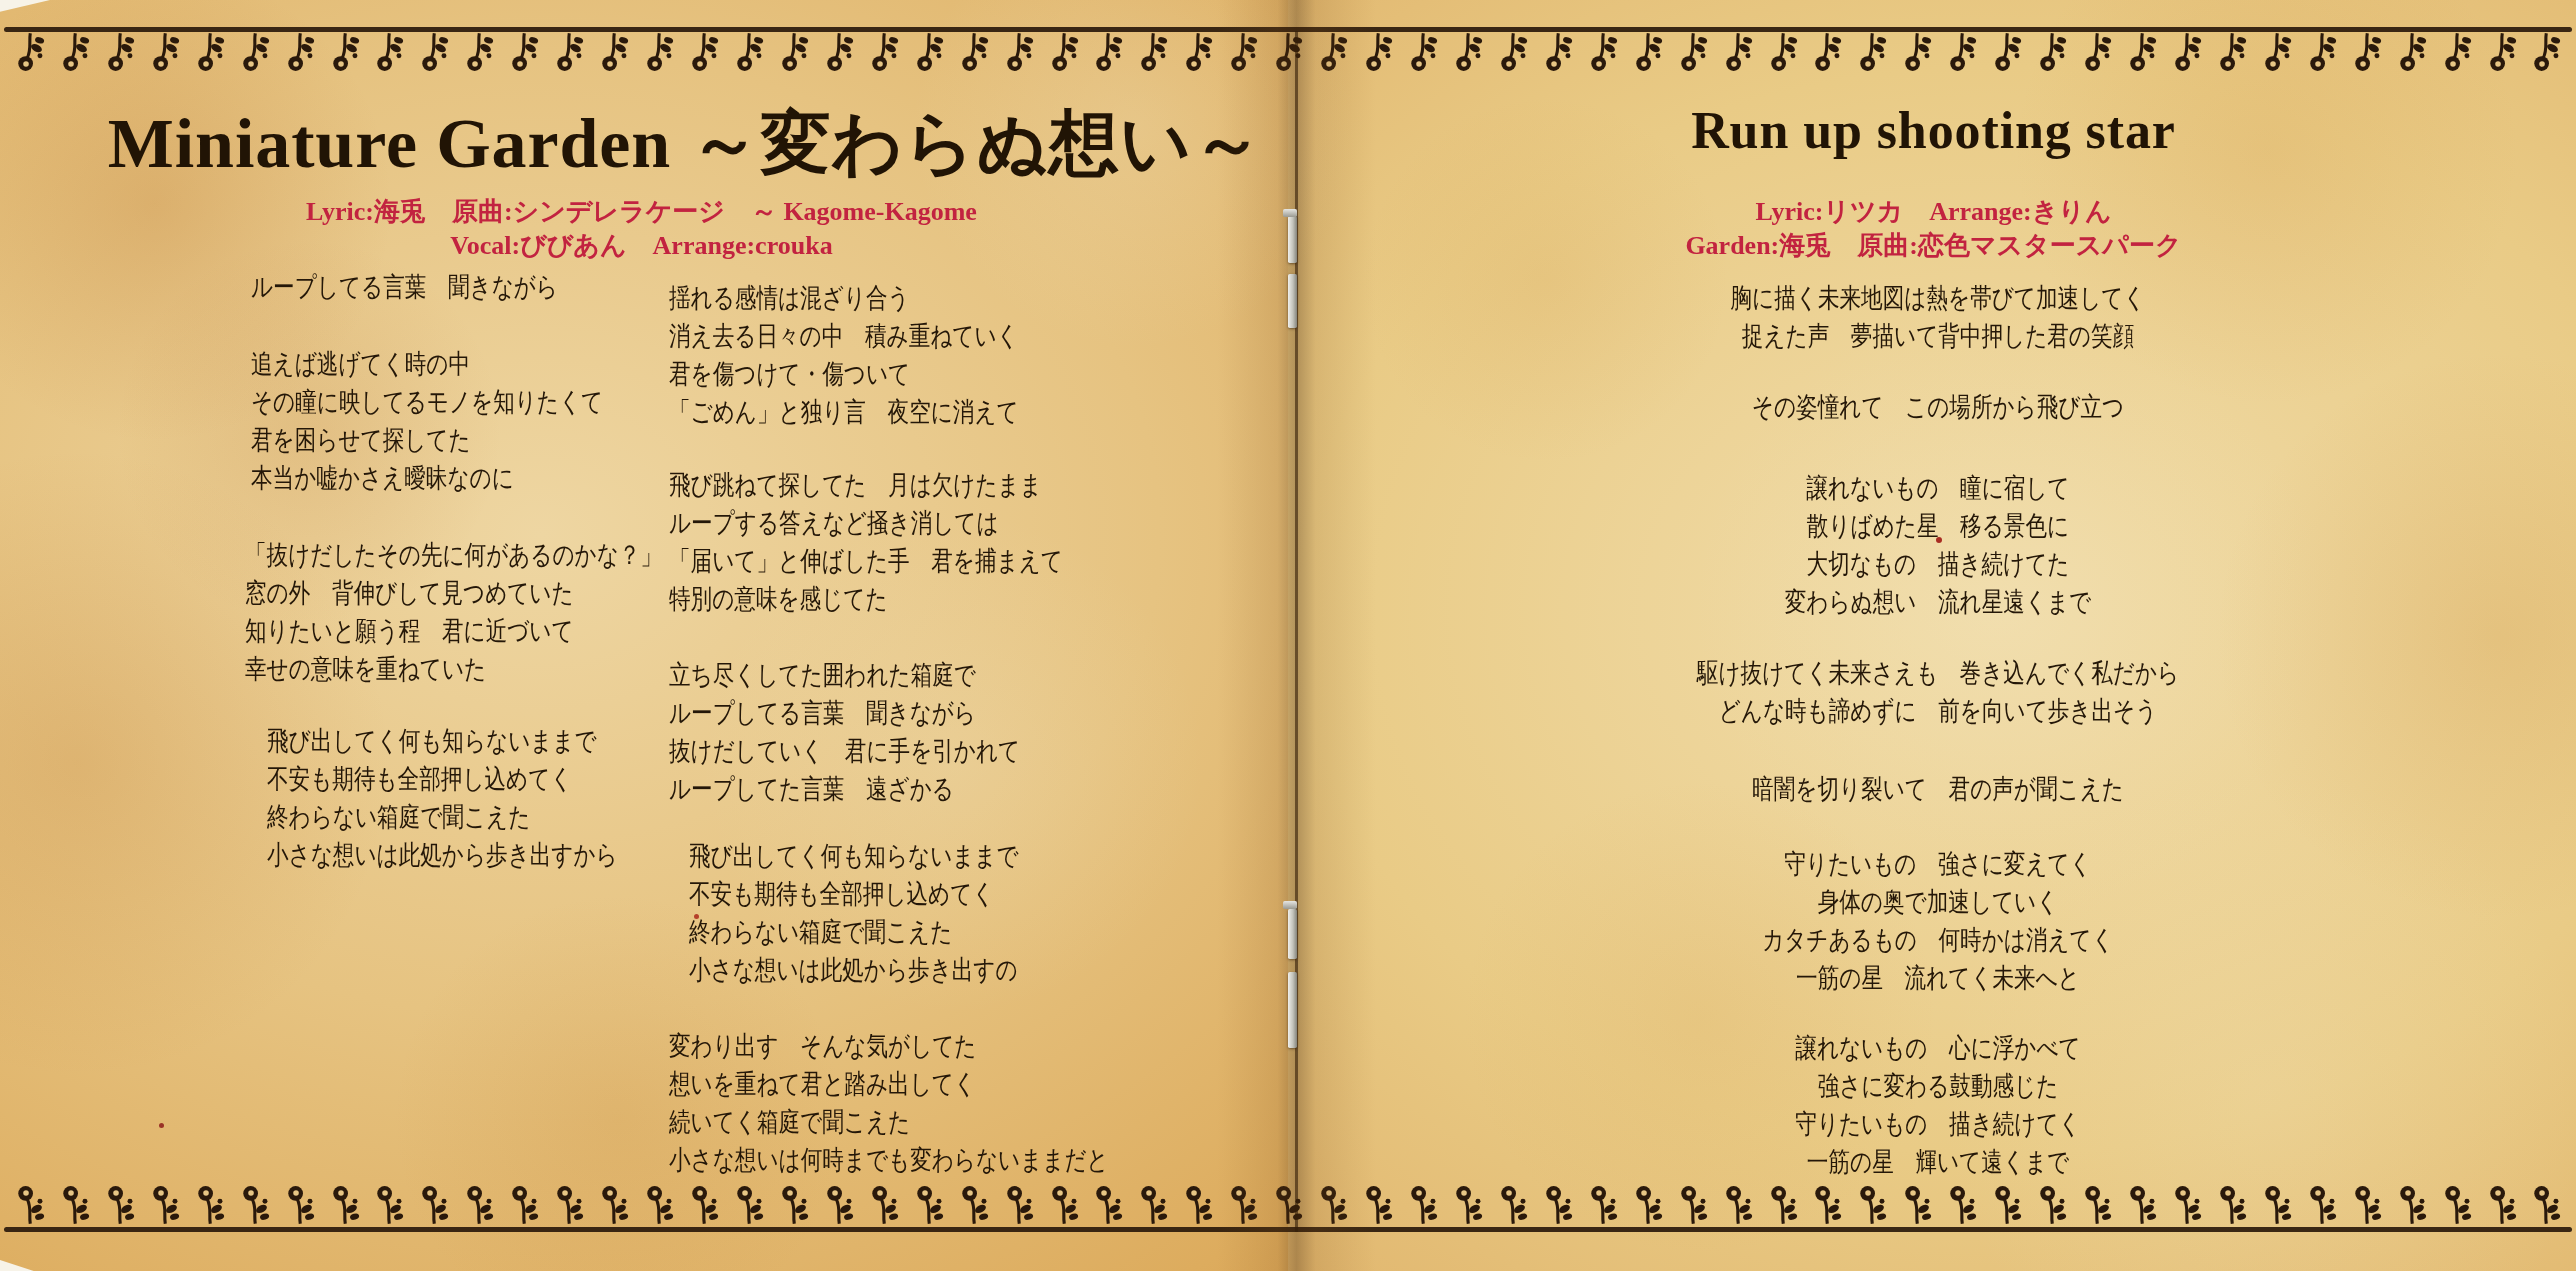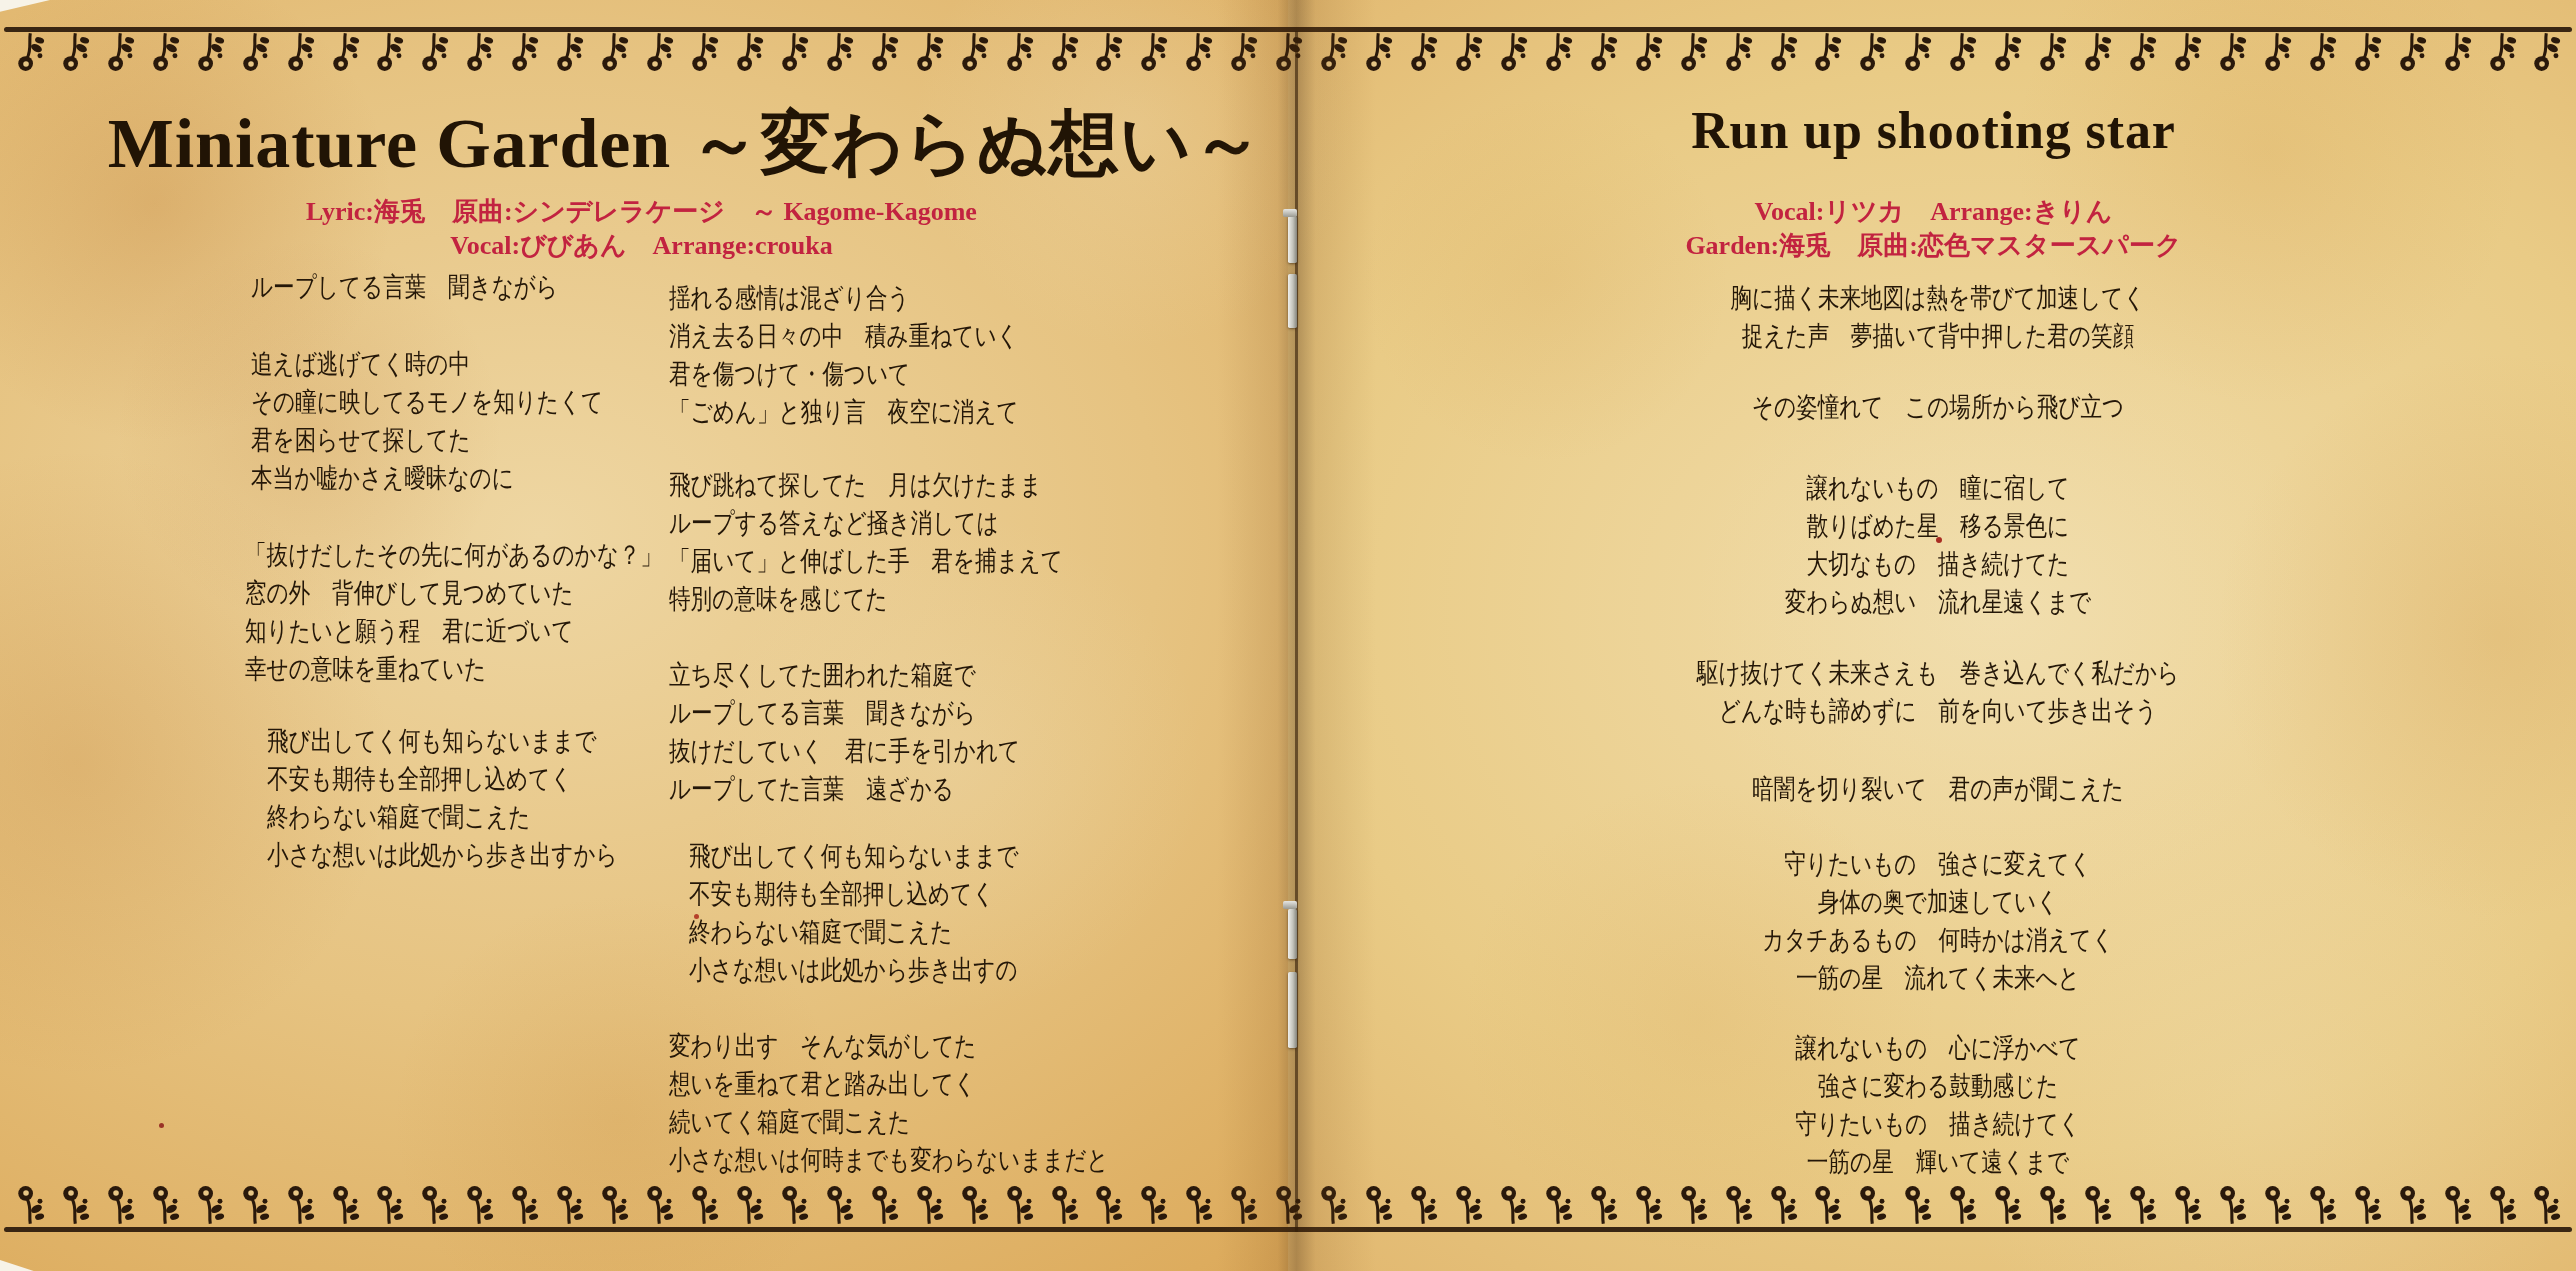--- a/index.html
+++ b/index.html
@@ -1238,21 +1238,21 @@
   <div class="stanza" style="left:267px;top:722px;"><div class="line">飛び出してく何も知らないままで</div><div class="line">不安も期待も全部押し込めてく</div><div class="line">終わらない箱庭で聞こえた</div><div class="line">小さな想いは此処から歩き出すから</div></div>
 
   <div class="stanza" style="left:669px;top:279px;"><div class="line">揺れる感情は混ざり合う</div><div class="line">消え去る日々の中　積み重ねていく</div><div class="line">君を傷つけて・傷ついて</div><div class="line">「ごめん」と独り言　夜空に消えて</div></div>
   <div class="stanza" style="left:669px;top:466px;"><div class="line">飛び跳ねて探してた　月は欠けたまま</div><div class="line">ループする答えなど掻き消しては</div><div class="line">「届いて」と伸ばした手　君を捕まえて</div><div class="line">特別の意味を感じてた</div></div>
   <div class="stanza" style="left:669px;top:656px;"><div class="line">立ち尽くしてた囲われた箱庭で</div><div class="line">ループしてる言葉　聞きながら</div><div class="line">抜けだしていく　君に手を引かれて</div><div class="line">ループしてた言葉　遠ざかる</div></div>
   <div class="stanza" style="left:689px;top:837px;"><div class="line">飛び出してく何も知らないままで</div><div class="line">不安も期待も全部押し込めてく</div><div class="line">終わらない箱庭で聞こえた</div><div class="line">小さな想いは此処から歩き出すの</div></div>
   <div class="stanza" style="left:669px;top:1027px;"><div class="line">変わり出す　そんな気がしてた</div><div class="line">想いを重ねて君と踏み出してく</div><div class="line">続いてく箱庭で聞こえた</div><div class="line">小さな想いは何時までも変わらないままだと</div></div>
 
   <div class="title title-right">Run up shooting star</div>
   <div class="credits credits-right">
-    <div>Vocal:リツカ　Arrange:きりん</div>
+    <div>Lyric:リツカ　Arrange:きりん</div>
     <div>Garden:海兎　原曲:恋色マスタースパーク</div>
   </div>
 
   <div class="stanza centered" style="left:1370px;width:1136px;top:279px;"><div class="line">胸に描く未来地図は熱を帯びて加速してく</div><div class="line">捉えた声　夢描いて背中押した君の笑顔</div></div>
   <div class="stanza centered" style="left:1370px;width:1136px;top:388px;"><div class="line">その姿憧れて　この場所から飛び立つ</div></div>
   <div class="stanza centered" style="left:1370px;width:1136px;top:469px;"><div class="line">譲れないもの　瞳に宿して</div><div class="line">散りばめた星　移る景色に</div><div class="line">大切なもの　描き続けてた</div><div class="line">変わらぬ想い　流れ星遠くまで</div></div>
   <div class="stanza centered" style="left:1370px;width:1136px;top:654px;"><div class="line">駆け抜けてく未来さえも　巻き込んでく私だから</div><div class="line">どんな時も諦めずに　前を向いて歩き出そう</div></div>
   <div class="stanza centered" style="left:1370px;width:1136px;top:770px;"><div class="line">暗闇を切り裂いて　君の声が聞こえた</div></div>
   <div class="stanza centered" style="left:1370px;width:1136px;top:845px;"><div class="line">守りたいもの　強さに変えてく</div><div class="line">身体の奥で加速していく</div><div class="line">カタチあるもの　何時かは消えてく</div><div class="line">一筋の星　流れてく未来へと</div></div>
   <div class="stanza centered" style="left:1370px;width:1136px;top:1029px;"><div class="line">譲れないもの　心に浮かべて</div><div class="line">強さに変わる鼓動感じた</div><div class="line">守りたいもの　描き続けてく</div><div class="line">一筋の星　輝いて遠くまで</div></div>

